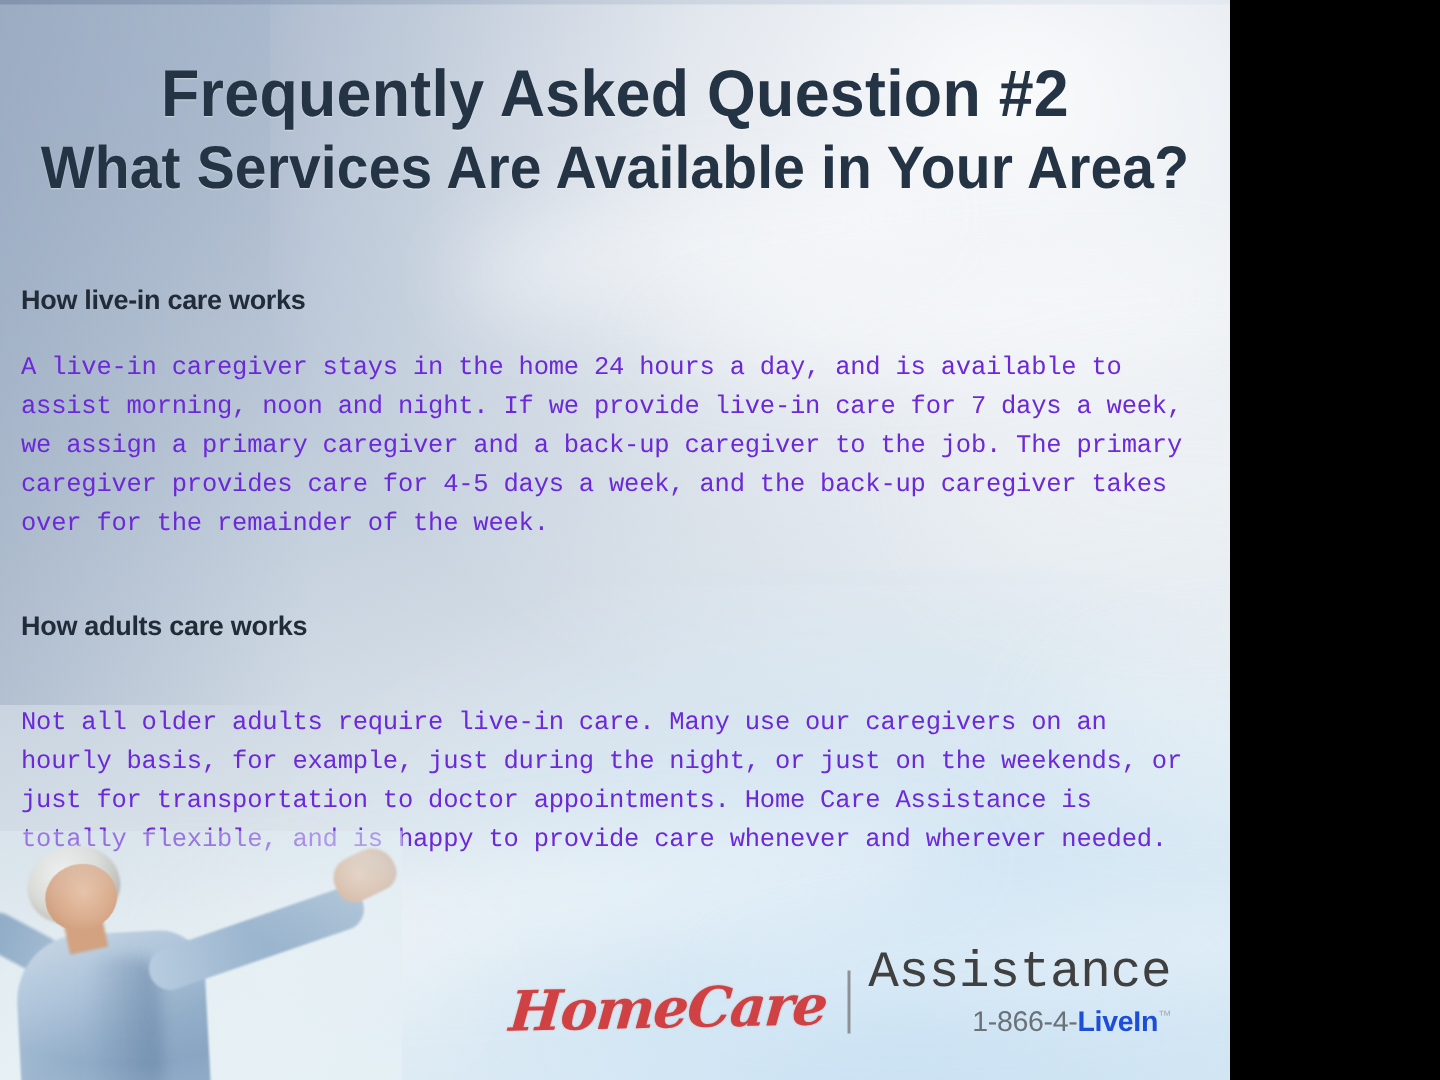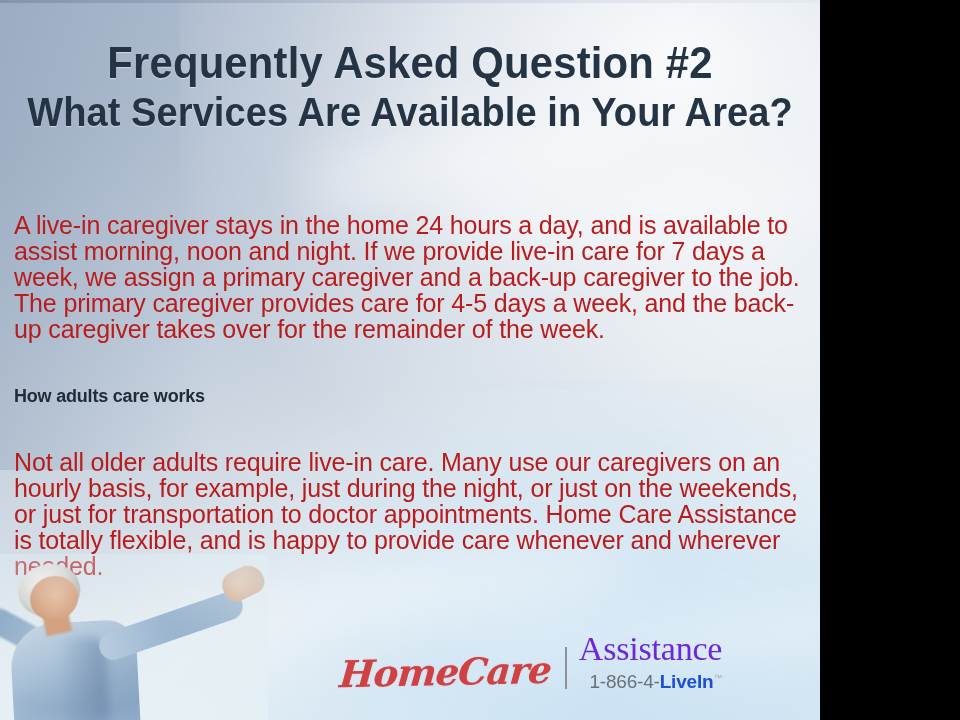--- a/index.html
+++ b/index.html
@@ -123,24 +123,24 @@
   .section-heading {
     font-family: "Liberation Sans", sans-serif;
     font-size: 18px;
     font-weight: 700;
     color: #222c38;
     letter-spacing: -0.2px;
     margin: 0 0 6px 0;
   }
   .section-heading.second { margin-top: 44px; }
   .body-para {
-    font-family: Liberation Sans, sans-serif;
-    font-size: 25px;
+    font-family: Liberation Mono, monospace;
+    font-size: 17px;
     line-height: 26px;
-    color: #b91c1c;
+    color: #6d28d9;
     margin: 22px 0 0 0;
     letter-spacing: -0.15px;
   }
   .body-para.tight { margin-top: 42px; }
 
   
   .woman {
     position: absolute;
     left: 0;
     bottom: 0;
@@ -262,24 +262,24 @@
     margin: 0 12px 2px 14px;
     flex: none;
   }
   .logo-right {
     display: flex;
     flex-direction: column;
     align-items: flex-end;
     line-height: 1;
   }
   .logo-assistance {
-    font-family: Liberation Serif, serif;
+    font-family: Liberation Mono, monospace;
     font-size: 34px;
     font-weight: 400;
-    color: #6d28d9;
+    color: #404040;
     letter-spacing: -0.2px;
     line-height: 1;
     white-space: nowrap;
   }
   .logo-phone {
     margin-top: 6px;
     font-family: "Liberation Sans", sans-serif;
     font-size: 19px;
     font-weight: 400;
     color: #6c7177;
@@ -314,20 +314,21 @@
   <div class="cloud c7"></div>
   <div class="bg-vignette-left"></div>
   <div class="top-edge-line"></div>
 
   <div class="title-block">
     <div class="title-line1">Frequently Asked Question #2</div>
     <div class="title-line2">What Services Are Available in Your Area?</div>
   </div>
 
   <div class="content">
+    <h2 class="section-heading">How live-in care works</h2>
     <p class="body-para">A live-in caregiver stays in the home 24 hours a day, and is available to assist morning, noon and night. If we provide live-in care for 7 days a week, we assign a primary caregiver and a back-up caregiver to the job. The primary caregiver provides care for 4-5 days a week, and the back-up caregiver takes over for the remainder of the week.</p>
 
     <h2 class="section-heading second">How adults care works</h2>
     <p class="body-para tight">Not all older adults require live-in care. Many use our caregivers on an hourly basis, for example, just during the night, or just on the weekends, or just for transportation to doctor appointments. Home Care Assistance is totally flexible, and is happy to provide care whenever and wherever needed.</p>
   </div>
 
   <div class="woman">
     <div class="w-bg"></div>
     <div class="w-arm-left"></div>
     <div class="w-torso"></div>

